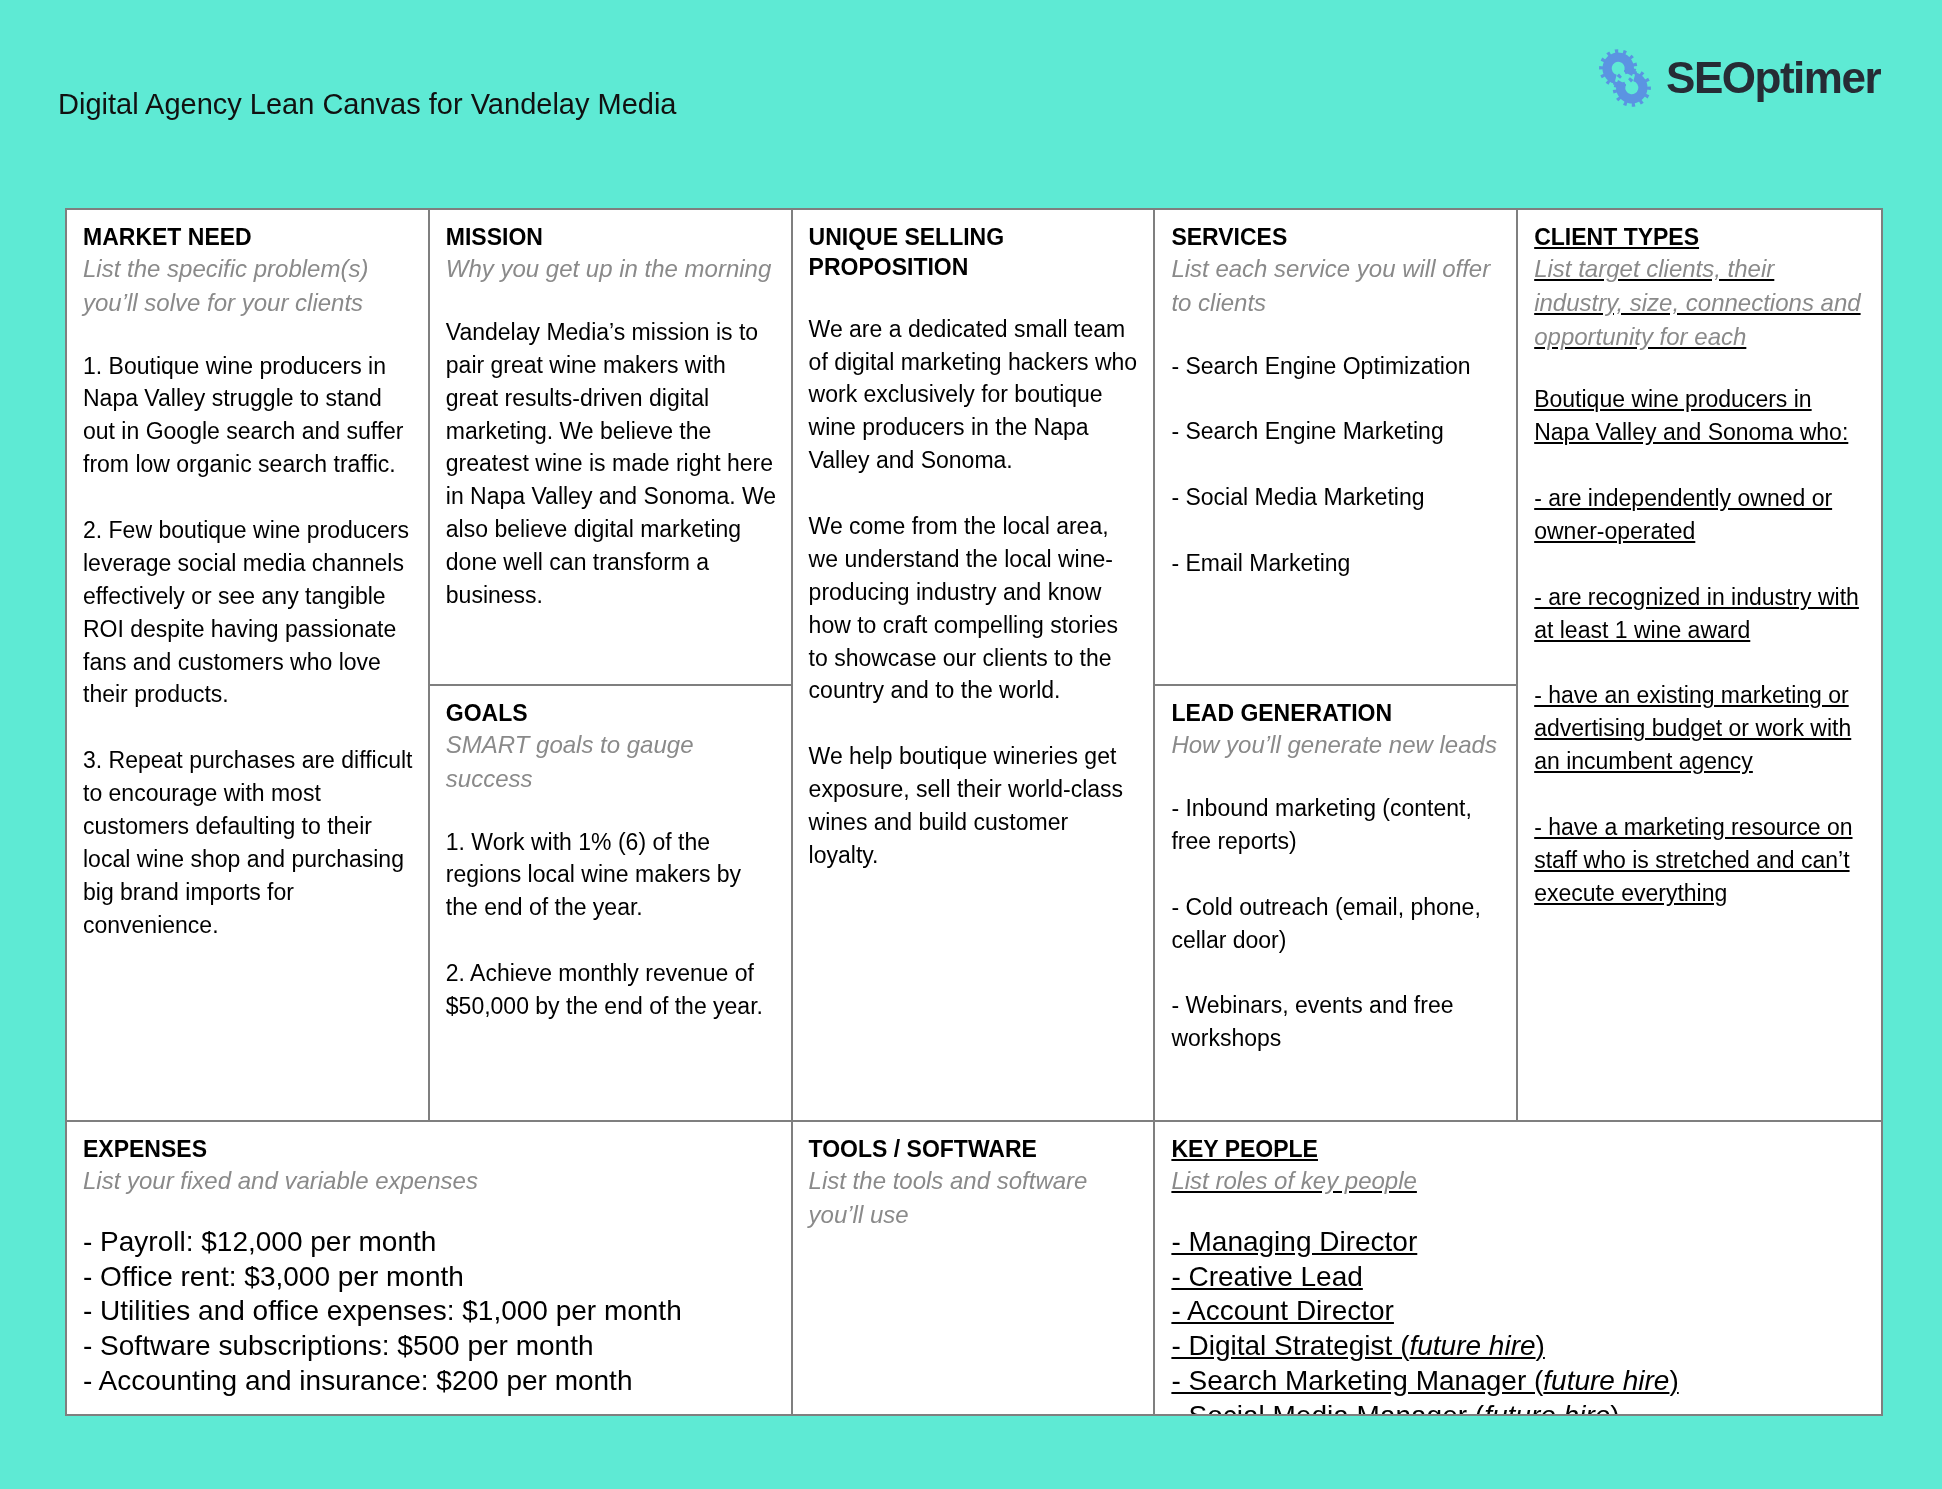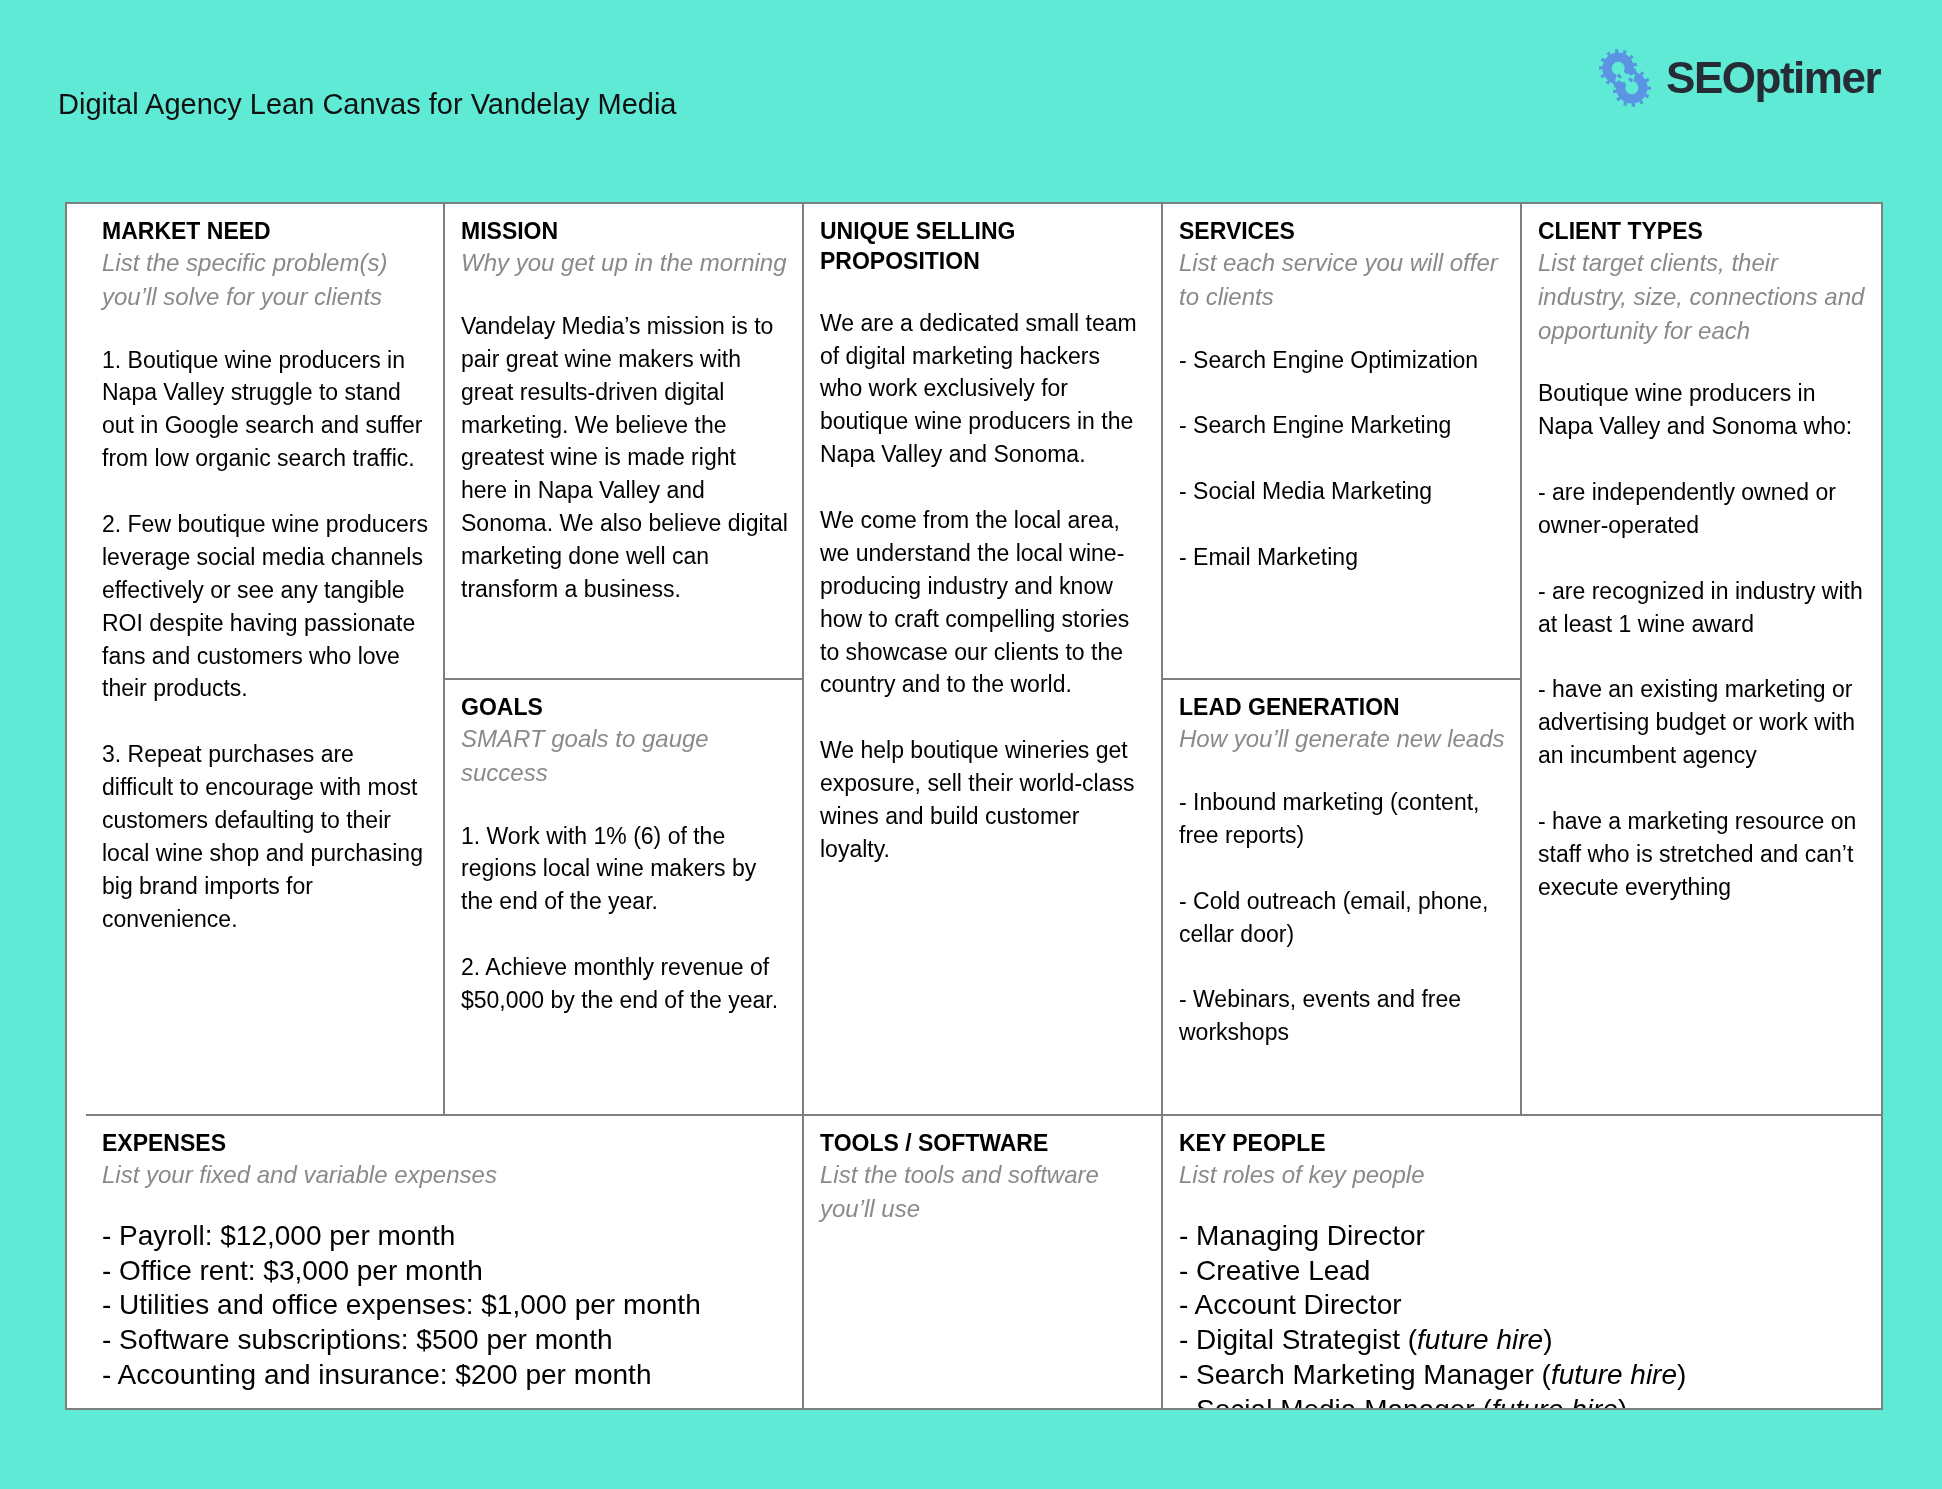--- a/index.html
+++ b/index.html
@@ -35,40 +35,39 @@
     font-weight:bold;
     color:#262c35;
     letter-spacing:-1.5px;
     margin-left:10px;
     line-height:1;
   }
 
   .grid {
     position:absolute;
     left:65px;
-    top:202px;
+    top:208px;
     width:1818px;
     height:1208px;
     box-sizing:border-box;
     border:2px solid #7f7f7f;
     display:grid;
     grid-template-columns:repeat(5, 1fr);
     grid-template-rows:476px 436px 1fr;
     background:#ffffff;
-    padding-left:19px;
   }
 
   .cell {
     box-sizing:border-box;
     border-right:2px solid #7f7f7f;
     border-bottom:2px solid #7f7f7f;
     padding:12px 14px 6px 16px;
     overflow:hidden;
   }
-  .cell.last-col  { border-right:none; }
+  .cell.last-col  { border-right:none;text-decoration:underline; }
   .cell.bottom-row{ border-bottom:none; }
 
   .c-market   { grid-column:1;   grid-row:1 / 3; }
   .c-mission  { grid-column:2;   grid-row:1; }
   .c-goals    { grid-column:2;   grid-row:2; }
   .c-usp      { grid-column:3;   grid-row:1 / 3; }
   .c-services { grid-column:4;   grid-row:1; }
   .c-leadgen  { grid-column:4;   grid-row:2; }
   .c-clients  { grid-column:5;   grid-row:1 / 3; }
   .c-expenses { grid-column:1/3; grid-row:3; }

